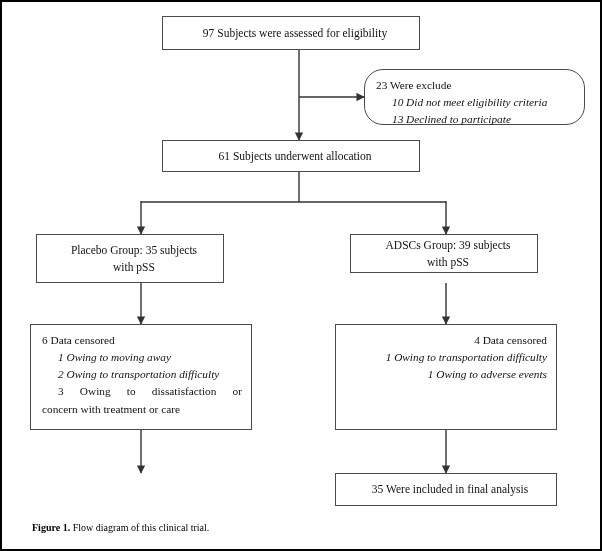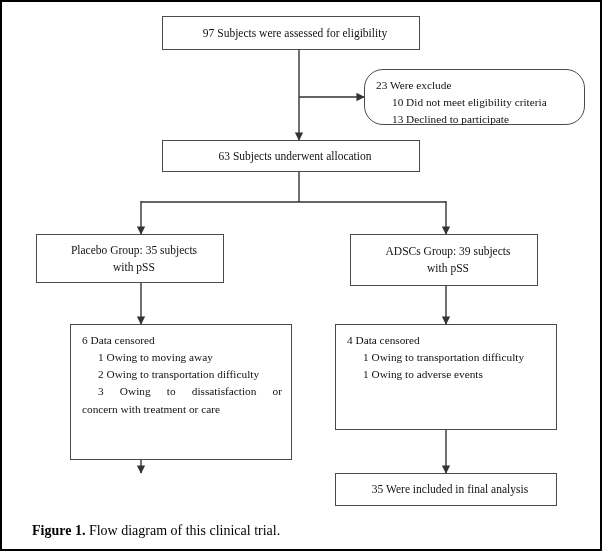--- a/index.html
+++ b/index.html
@@ -58,20 +58,21 @@
 
   .list-head {
     display: block;
     white-space: nowrap;
   }
 
   .list-sub {
     display: block;
     padding-left: 16px;
     white-space: nowrap;
+    font-style: italic;
   }
 
   .list-sub-justify {
     display: block;
     padding-left: 16px;
     text-align: justify;
     text-align-last: justify;
     white-space: normal;
   }
 
@@ -79,33 +80,33 @@
     display: block;
     padding-left: 0px;
     white-space: nowrap;
   }
 
   
   #box-assessed      { left: 160px; top: 14px;  width: 258px; height: 34px; }
   #box-excluded      { left: 362px; top: 67px;  width: 221px; height: 56px; border-radius: 19px; }
   #box-allocation    { left: 160px; top: 138px; width: 258px; height: 32px; }
   #box-placebo-group { left: 34px;  top: 232px; width: 188px; height: 49px; }
-  #box-adscs-group   { left: 348px; top: 232px; width: 188px; height: 52px; }
-  #box-placebo-cens  { left: 28px;  top: 322px; width: 222px; height: 136px; margin-left: 40px; }
-  #box-adscs-cens    { left: 333px; top: 322px; width: 222px; height: 106px; }
+  #box-adscs-group   { left: 348px; top: 232px; width: 188px; height: 39px; }
+  #box-placebo-cens  { left: 28px;  top: 322px; width: 222px; height: 106px; }
+  #box-adscs-cens    { left: 333px; top: 322px; width: 222px; height: 106px; text-align: right; }
   #box-placebo-final { left: 28px;  top: 471px; width: 222px; height: 33px; }
   #box-adscs-final   { left: 333px; top: 471px; width: 222px; height: 33px; }
 
   #caption {
     position: absolute;
     left: 30px;
     top: 519px;
     width: 540px;
     font-family: "Liberation Serif", "DejaVu Serif", serif;
-    font-size: 14px;
+    font-size: 10px;
     line-height: 1.4;
     color: #000000;
     z-index: 2;
   }
   #caption .caption-label {
     font-weight: bold;
   }
   #caption .caption-text {
     font-weight: normal;
   }
@@ -142,21 +143,21 @@
     <span>97 Subjects were assessed for eligibility</span>
   </div>
 
   <div class="node node-list" id="box-excluded">
     <span class="list-head">23 Were exclude</span>
     <span class="list-sub">10 Did not meet eligibility criteria</span>
     <span class="list-sub">13 Declined to participate</span>
   </div>
 
   <div class="node node-centered" id="box-allocation">
-    <span>63 Subjects underwent allocation</span>
+    <span>61 Subjects underwent allocation</span>
   </div>
 
   <div class="node node-centered" id="box-placebo-group">
     <span>
       <span>Placebo Group: 35 subjects</span><br>
       <span>with pSS</span>
     </span>
   </div>
 
   <div class="node node-centered" id="box-adscs-group">

